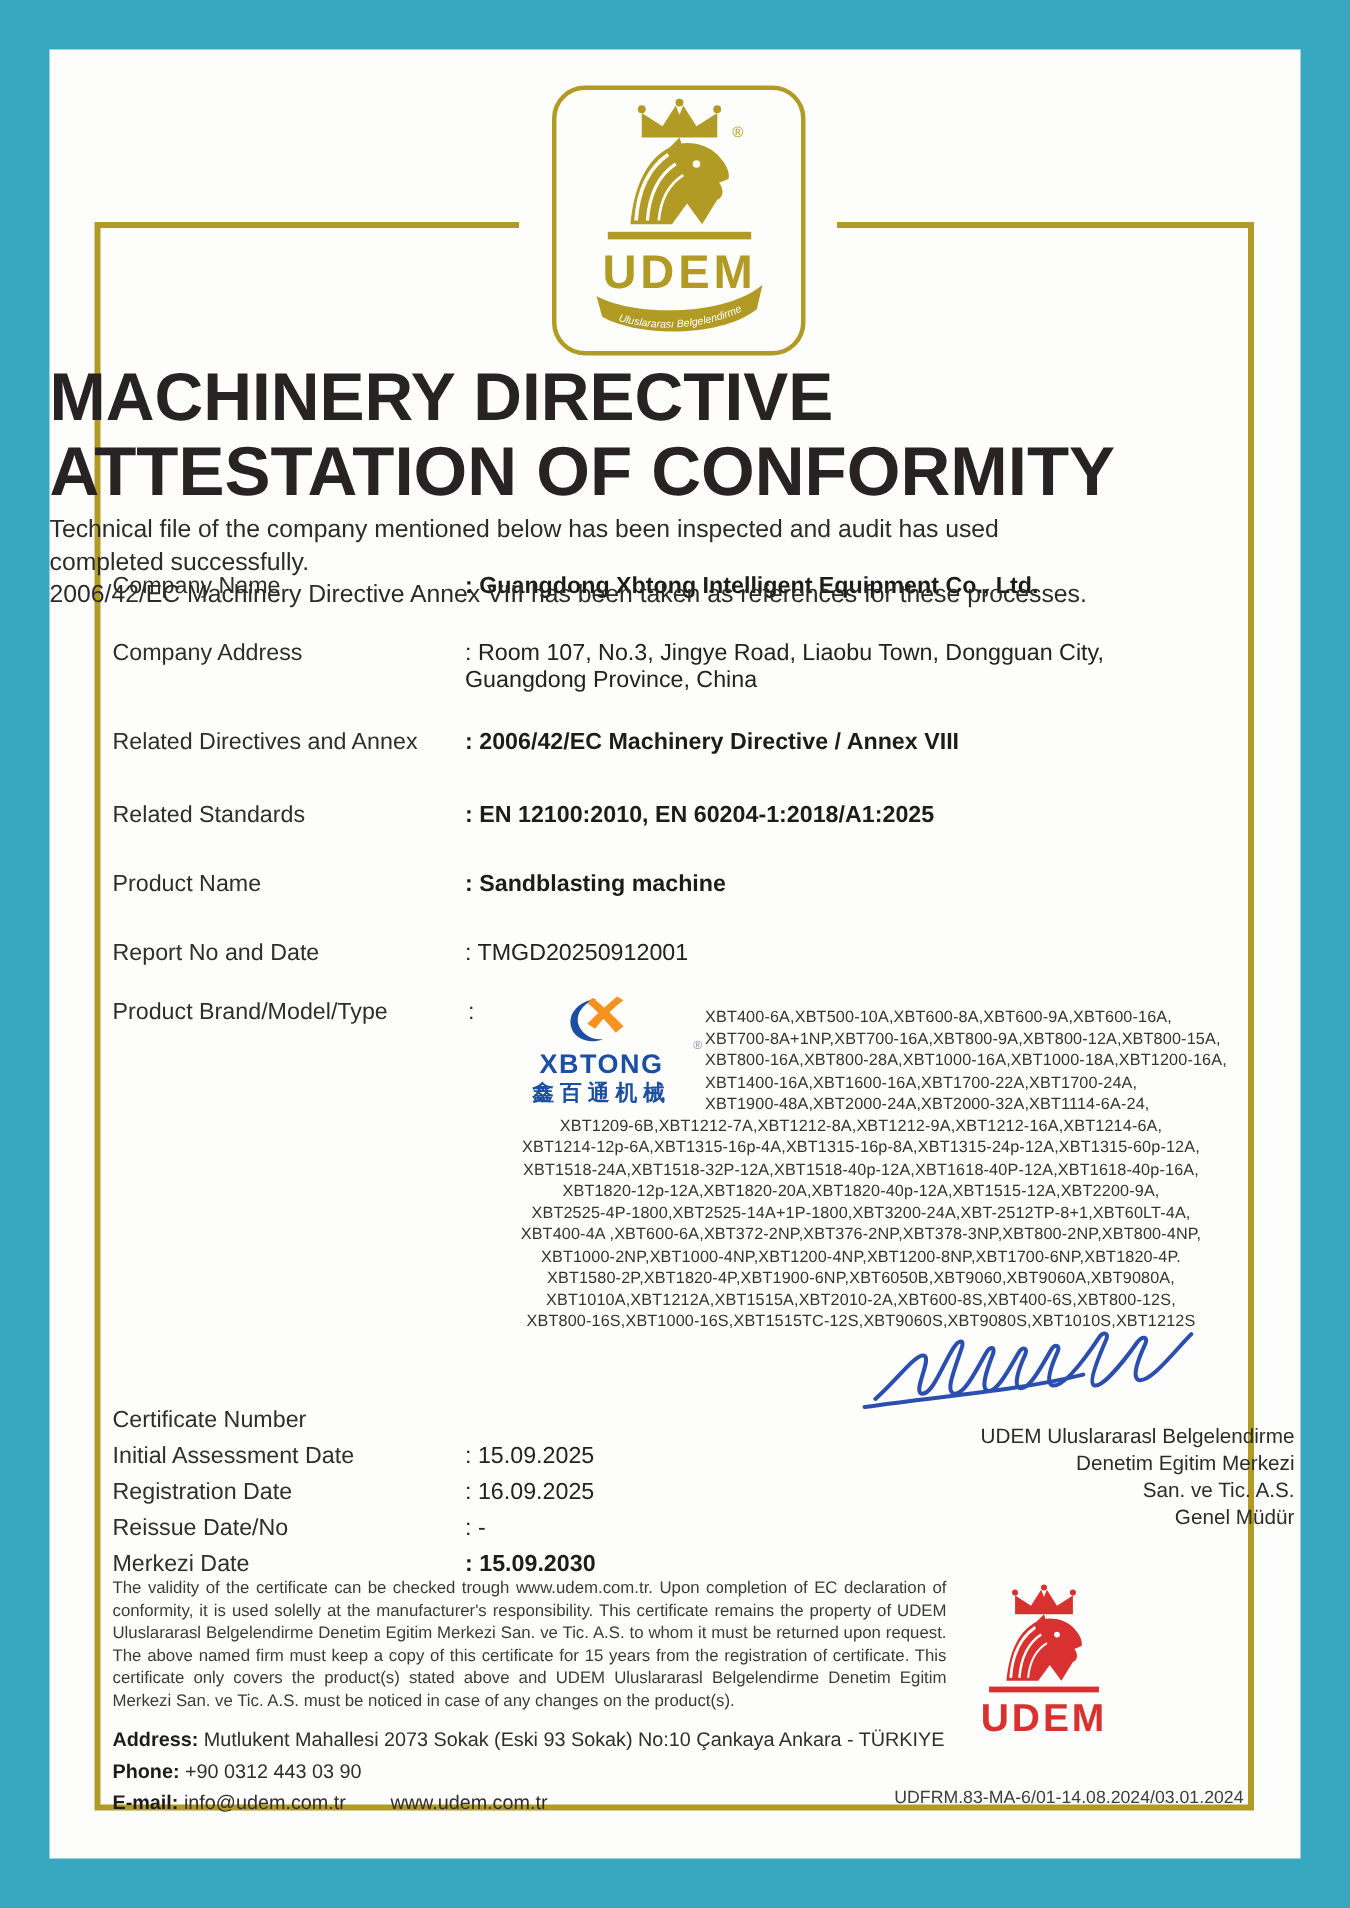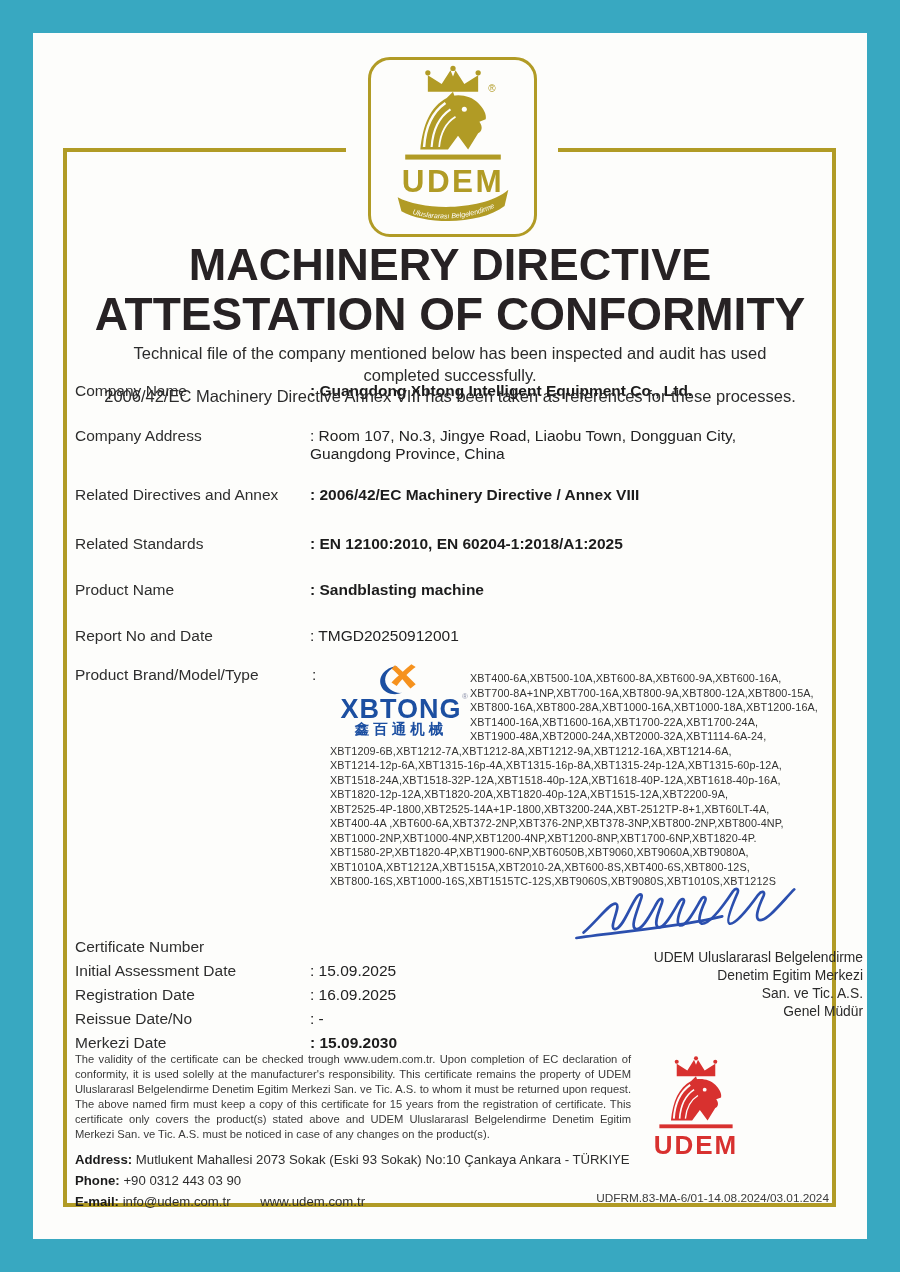--- a/index.html
+++ b/index.html
@@ -6,41 +6,41 @@
   body{width:900px;height:1272px;position:relative;font-family:"Liberation Sans",sans-serif;background:#38a8c1;overflow:hidden;}
   .page{position:absolute;left:33px;top:33px;width:834px;height:1206px;background:#fdfdfb;}
   .gold-frame{position:absolute;left:30px;top:115px;width:773px;height:1059px;border:4px solid #b19b25;box-sizing:border-box;}
   .logo-halo{position:absolute;left:313px;top:106px;width:212px;height:20px;background:#fdfdfb;z-index:2;}
   .udem-logo-box{position:absolute;left:335px;top:24px;width:169px;height:180px;background:#fdfdfb;border:3px solid #b19b25;border-radius:22px;box-sizing:border-box;z-index:3;display:flex;align-items:center;justify-content:center;}
   .udem-logo-box svg{width:150px;height:166px;color:#b19b25;}
   .emblem-word{font-family:"Liberation Sans",sans-serif;font-weight:bold;letter-spacing:2px;fill:currentColor;}
   .ribbon-text{font-family:"Liberation Sans",sans-serif;font-style:italic;fill:#fdfdfb;}
   .reg-mark{font-family:"Liberation Sans",sans-serif;fill:currentColor;}
 
-  .title-block{position:absolute;left:0;top:208px;width:834px;text-align:center;color:#272224;z-index:1;}
+  .title-block{position:absolute;left:0;top:208px;width:834px;color:#272224;z-index:1;}
   .title1{font-size:45px;font-weight:bold;letter-spacing:0px;line-height:48px;}
   .title2{font-size:46px;font-weight:bold;letter-spacing:0px;line-height:50px;}
   .subtitle{font-size:16.5px;line-height:22px;color:#2b2b2b;margin-top:3px;}
   .refline{font-size:16.5px;color:#2b2b2b;margin-top:1px;}
 
   .frow{position:absolute;left:42px;right:30px;display:flex;font-size:15.5px;color:#2e2e2e;}
   .flabel{width:235px;flex:none;}
   .fvalue{flex:1;white-space:pre-line;color:#222;}
   .bold{font-weight:bold;color:#1c1c1c;}
 
   .brand-content{position:absolute;left:277px;top:625px;width:528px;color:#333;}
   .brand-colon{position:absolute;left:279px;top:633px;font-size:15.5px;color:#2e2e2e;}
   .xbtong-logo{position:absolute;left:26px;top:2px;width:130px;text-align:center;}
   .xbtong-icon{width:62px;height:38px;display:block;margin:0 auto;}
-  .xbtong-name{color:#1c4fa1;font-weight:bold;font-size:27px;letter-spacing:1px;line-height:22px;}
+  .xbtong-name{color:#1c4fa1;font-weight:bold;font-size:18px;letter-spacing:1px;line-height:22px;}
   .xbtong-cjk{color:#1c4fa1;font-weight:bold;font-size:14.5px;letter-spacing:4px;line-height:18px;white-space:nowrap;}
   .xbtong-reg{position:absolute;right:-2px;top:32px;font-size:8px;color:#8a8fa8;}
   .models{font-size:10.8px;line-height:14.5px;letter-spacing:0.1px;white-space:nowrap;}
   .models-a{margin-left:160px;padding-top:13px;}
-  .models-b{margin-left:20px;}
+  .models-b{margin-left:0;text-align:center;}
 
   .sig-block{position:absolute;left:480px;top:842px;width:350px;text-align:right;}
   .sig-scribble{width:262px;height:72px;display:block;margin:0 auto;}
   .sig-lines{font-size:13.8px;line-height:18px;color:#2b2b2b;margin-top:2px;}
 
   .cert-block{position:absolute;left:42px;top:902px;width:470px;}
   .crow{display:flex;font-size:15.5px;line-height:24px;color:#2e2e2e;}
   .crow .flabel{width:235px;}
 
   .disclaimer{position:absolute;left:42px;top:1019px;width:556px;font-size:11.2px;line-height:15px;text-align:justify;color:#3a3a3a;margin:0;}

